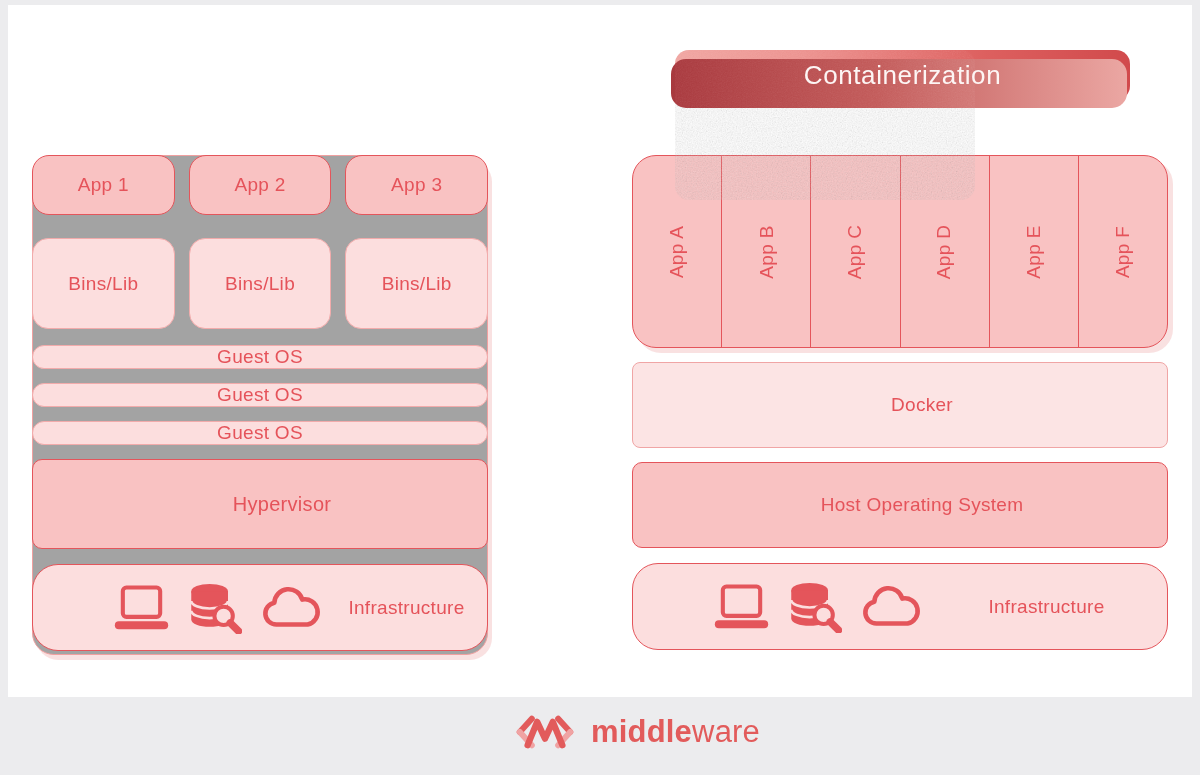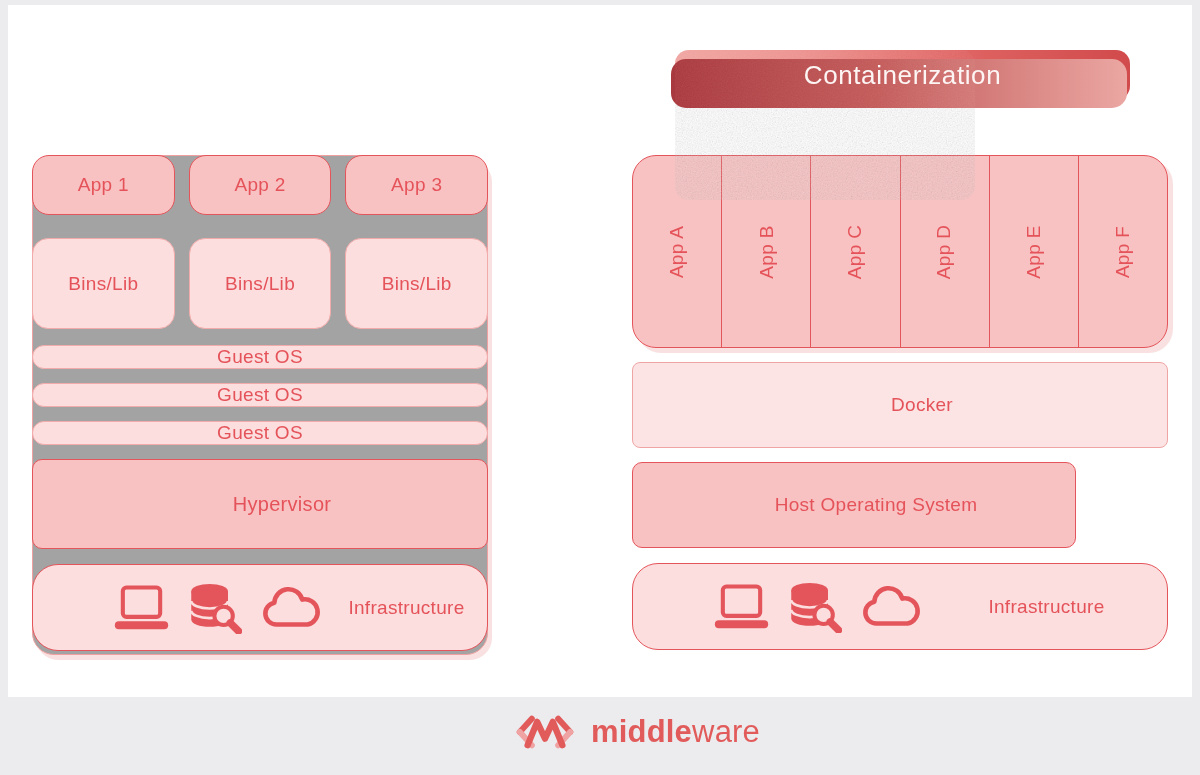--- a/index.html
+++ b/index.html
@@ -60,21 +60,21 @@
   .ct-apps{
     position:absolute;left:624px;top:150px;width:536px;height:193px;
     background:#f9c2c2;border:1.6px solid #e4555b;border-radius:24px;
     box-sizing:border-box;display:flex;overflow:hidden;
     box-shadow:5px 5px 0 rgba(248,220,220,.85);
   }
   .ct-col{flex:1;display:flex;align-items:center;justify-content:center;border-right:1.6px solid #e4555b;}
   .ct-col:last-child{border-right:none;}
   .ct-col span{transform:rotate(-90deg);white-space:nowrap;color:#e5535a;font-size:19px;font-weight:500;letter-spacing:.3px;}
   .ct-docker{left:624px;top:357px;width:536px;height:86px;background:#fce4e4;border:1.4px solid #f0a5a5;border-radius:8px;}
-  .ct-host  {left:624px;top:457px;width:444px;height:86px;border-radius:10px;}
+  .ct-host  {left:624px;top:457px;width:536px;height:86px;border-radius:10px;}
   .ct-infra {left:624px;top:558px;width:536px;height:87px;border-radius:26px;
     background:#fcdede;border:1.6px solid #e4555b;justify-content:flex-start;}
   
   .footer{
     position:absolute;left:0;top:697px;width:1200px;height:69px;
     display:flex;align-items:center;justify-content:center;gap:13px;padding-left:36px;
   }
   .brand{font-size:31px;color:#e25b5b;letter-spacing:.2px;}
   .brand b{font-weight:700;}
   .brand span{font-weight:400;}

